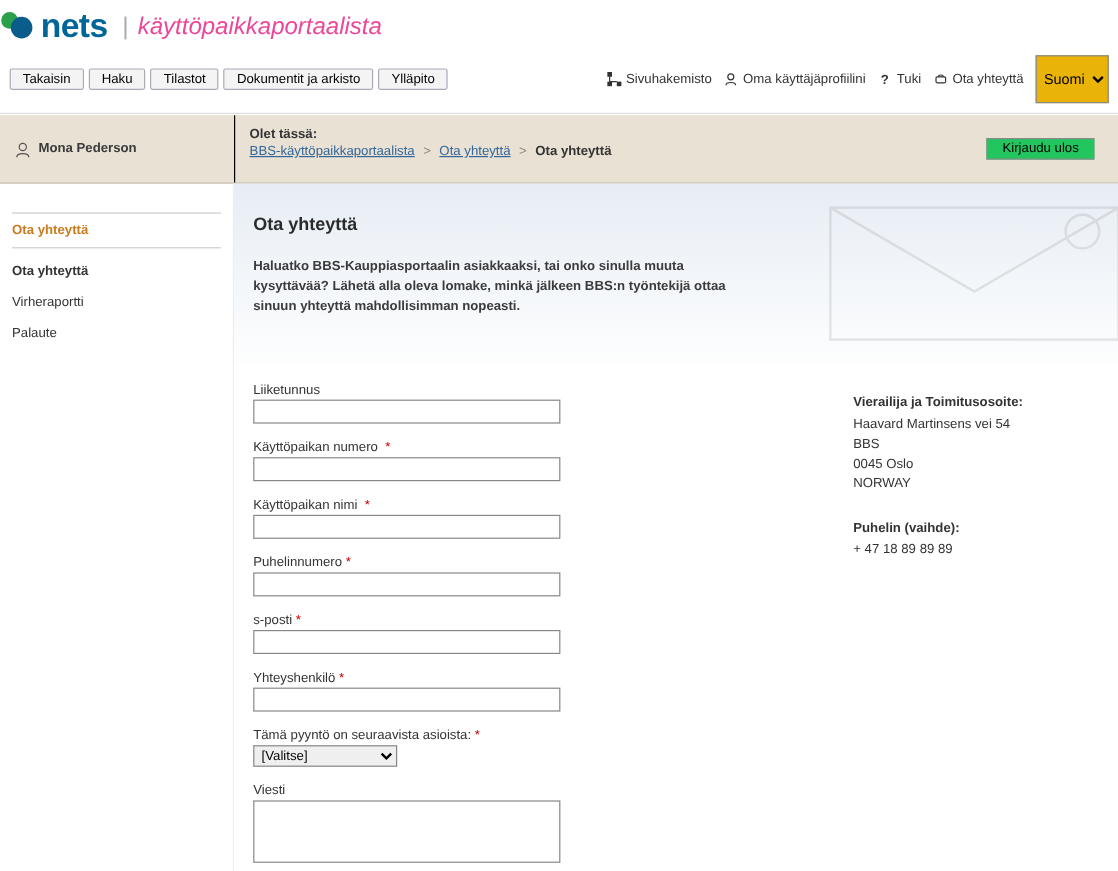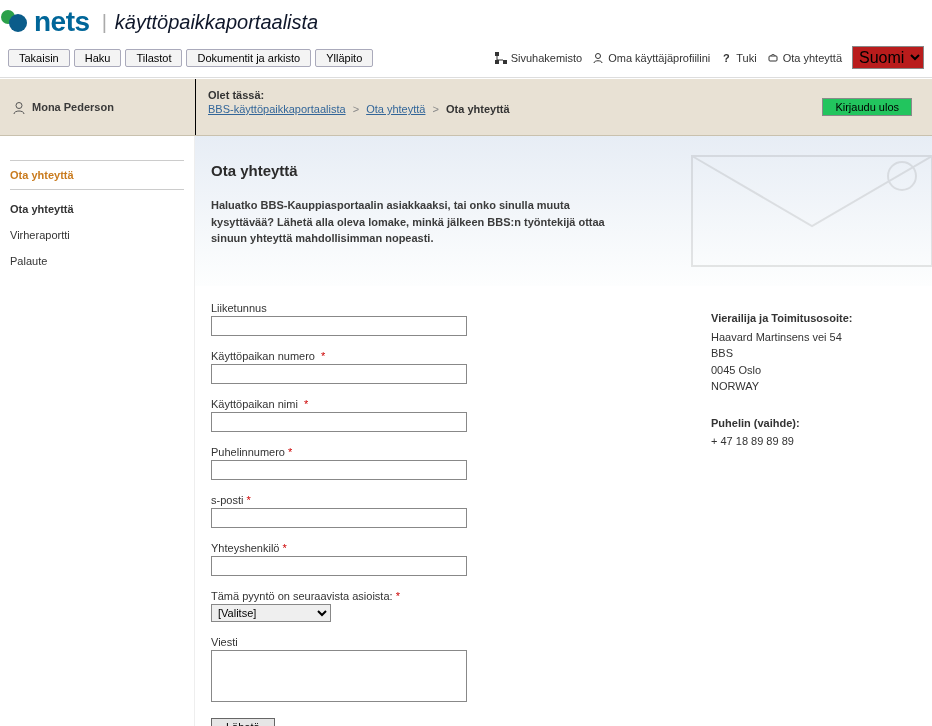--- a/index.html
+++ b/index.html
@@ -27,21 +27,21 @@
     font-family: Arial, sans-serif;
     font-size: 28px;
     font-weight: bold;
     color: #006699;
     letter-spacing: -0.5px;
   }
   .logo-sep {
     color: #aaa; font-size: 20px; font-style: italic; margin: 0 2px 0 6px;
   }
   .logo-sub {
-    color: #0f172a; font-style: italic; font-size: 20px;
+    color: #ec4899; font-style: italic; font-size: 20px;
   }
   
   .toolbar-row {
     display:flex;
     justify-content: space-between;
     align-items: center;
     padding: 6px 8px 8px;
     border-bottom: 1px solid #ddd;
   }
   .toolbar {
@@ -65,24 +65,24 @@
   }
   .util-link {
     color:#333;
     display:inline-flex;
     align-items:center;
     gap:4px;
     cursor:pointer;
   }
   .util-icon { display:inline-block; width:12px; height:12px; color:#333;}
   .lang-select {
-    font-size:16px;
+    font-size:12px;
     border:1px solid #888;
-    background:#b91c1c;
-    padding:1px 2px;
+    background:#eab308;
+    padding:11px 2px;
   }
   
   .userbar {
     display:flex;
     align-items:stretch;
     background:#e8e1d4;
     border-top:1px solid #fff;
     border-bottom:1px solid #c9c1ae;
   }
   .userbar-left {

